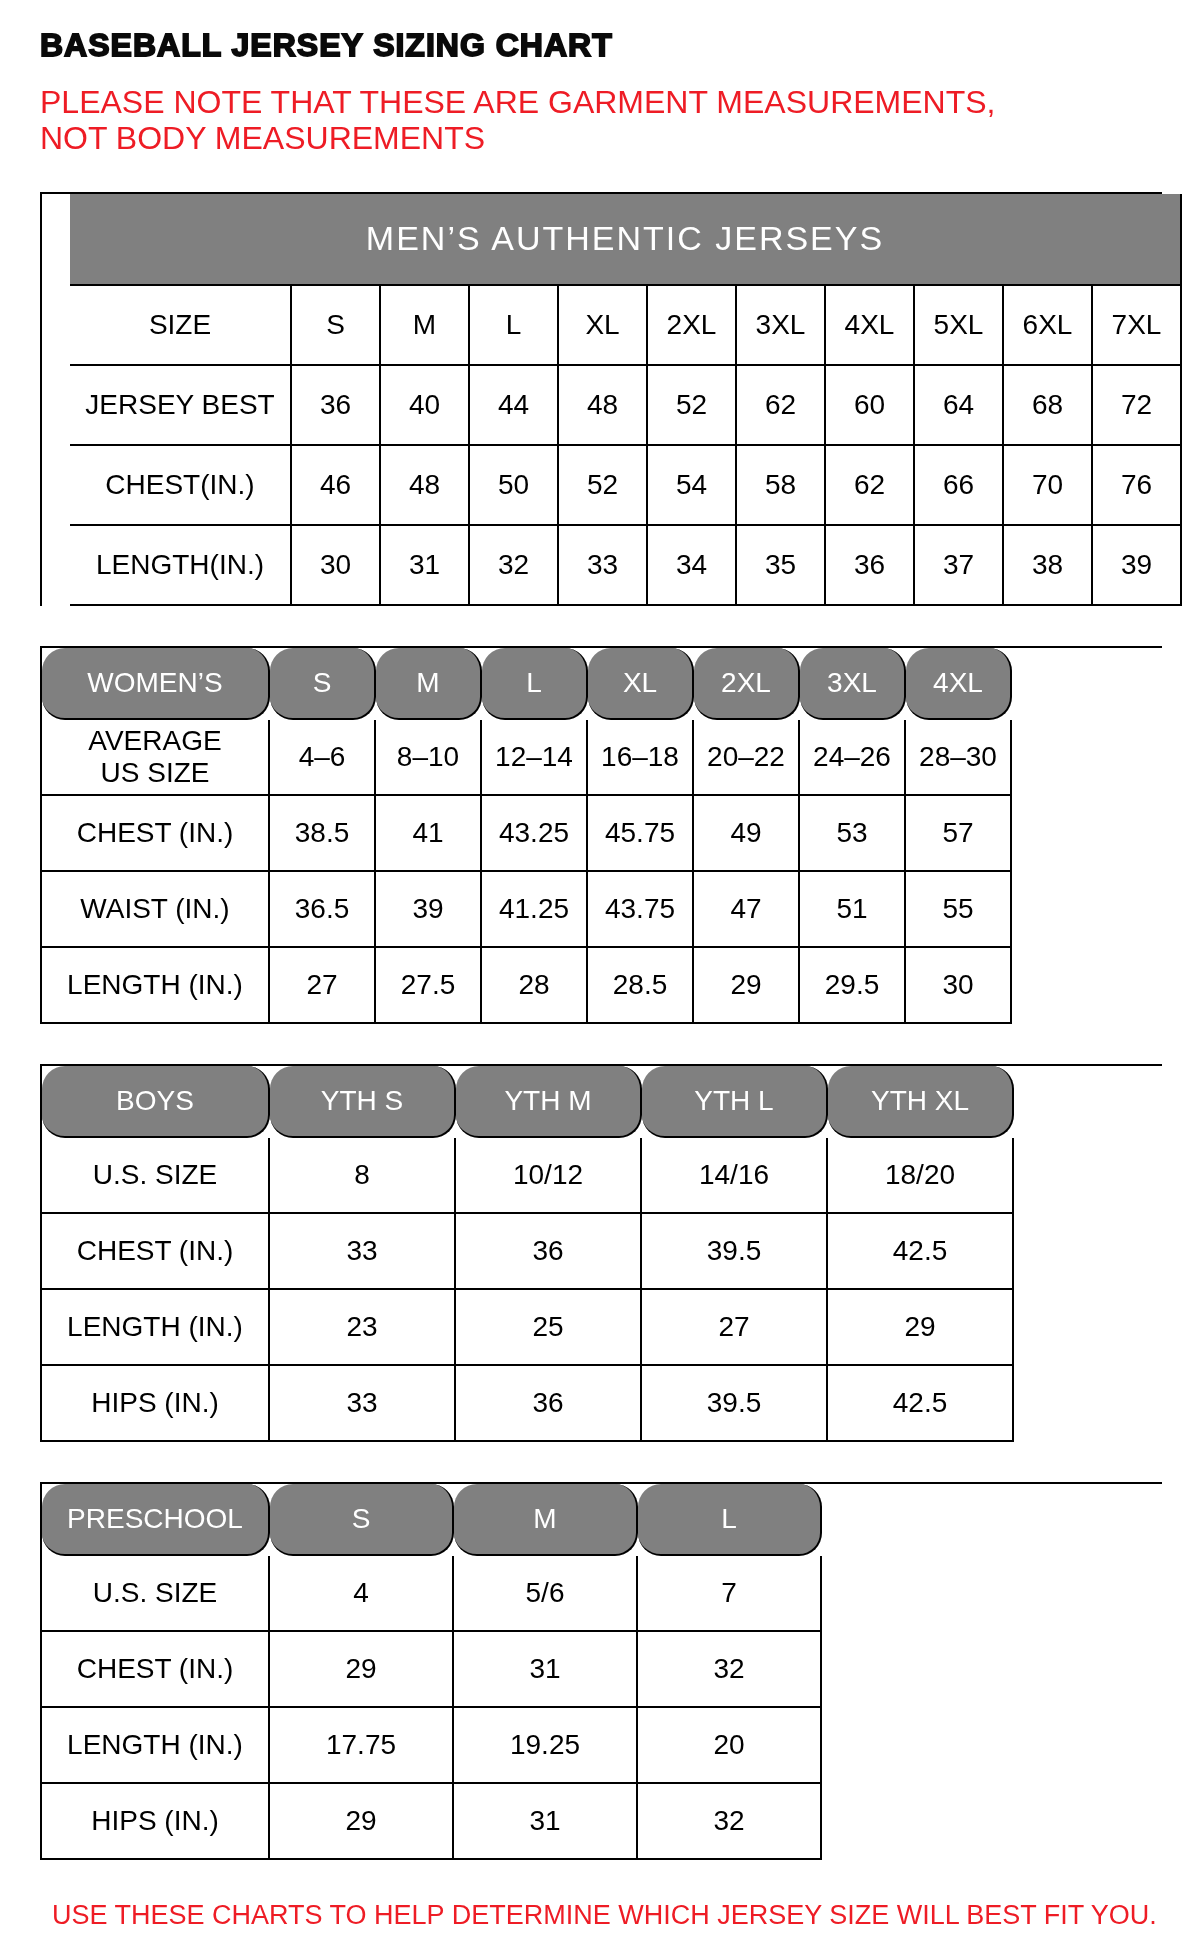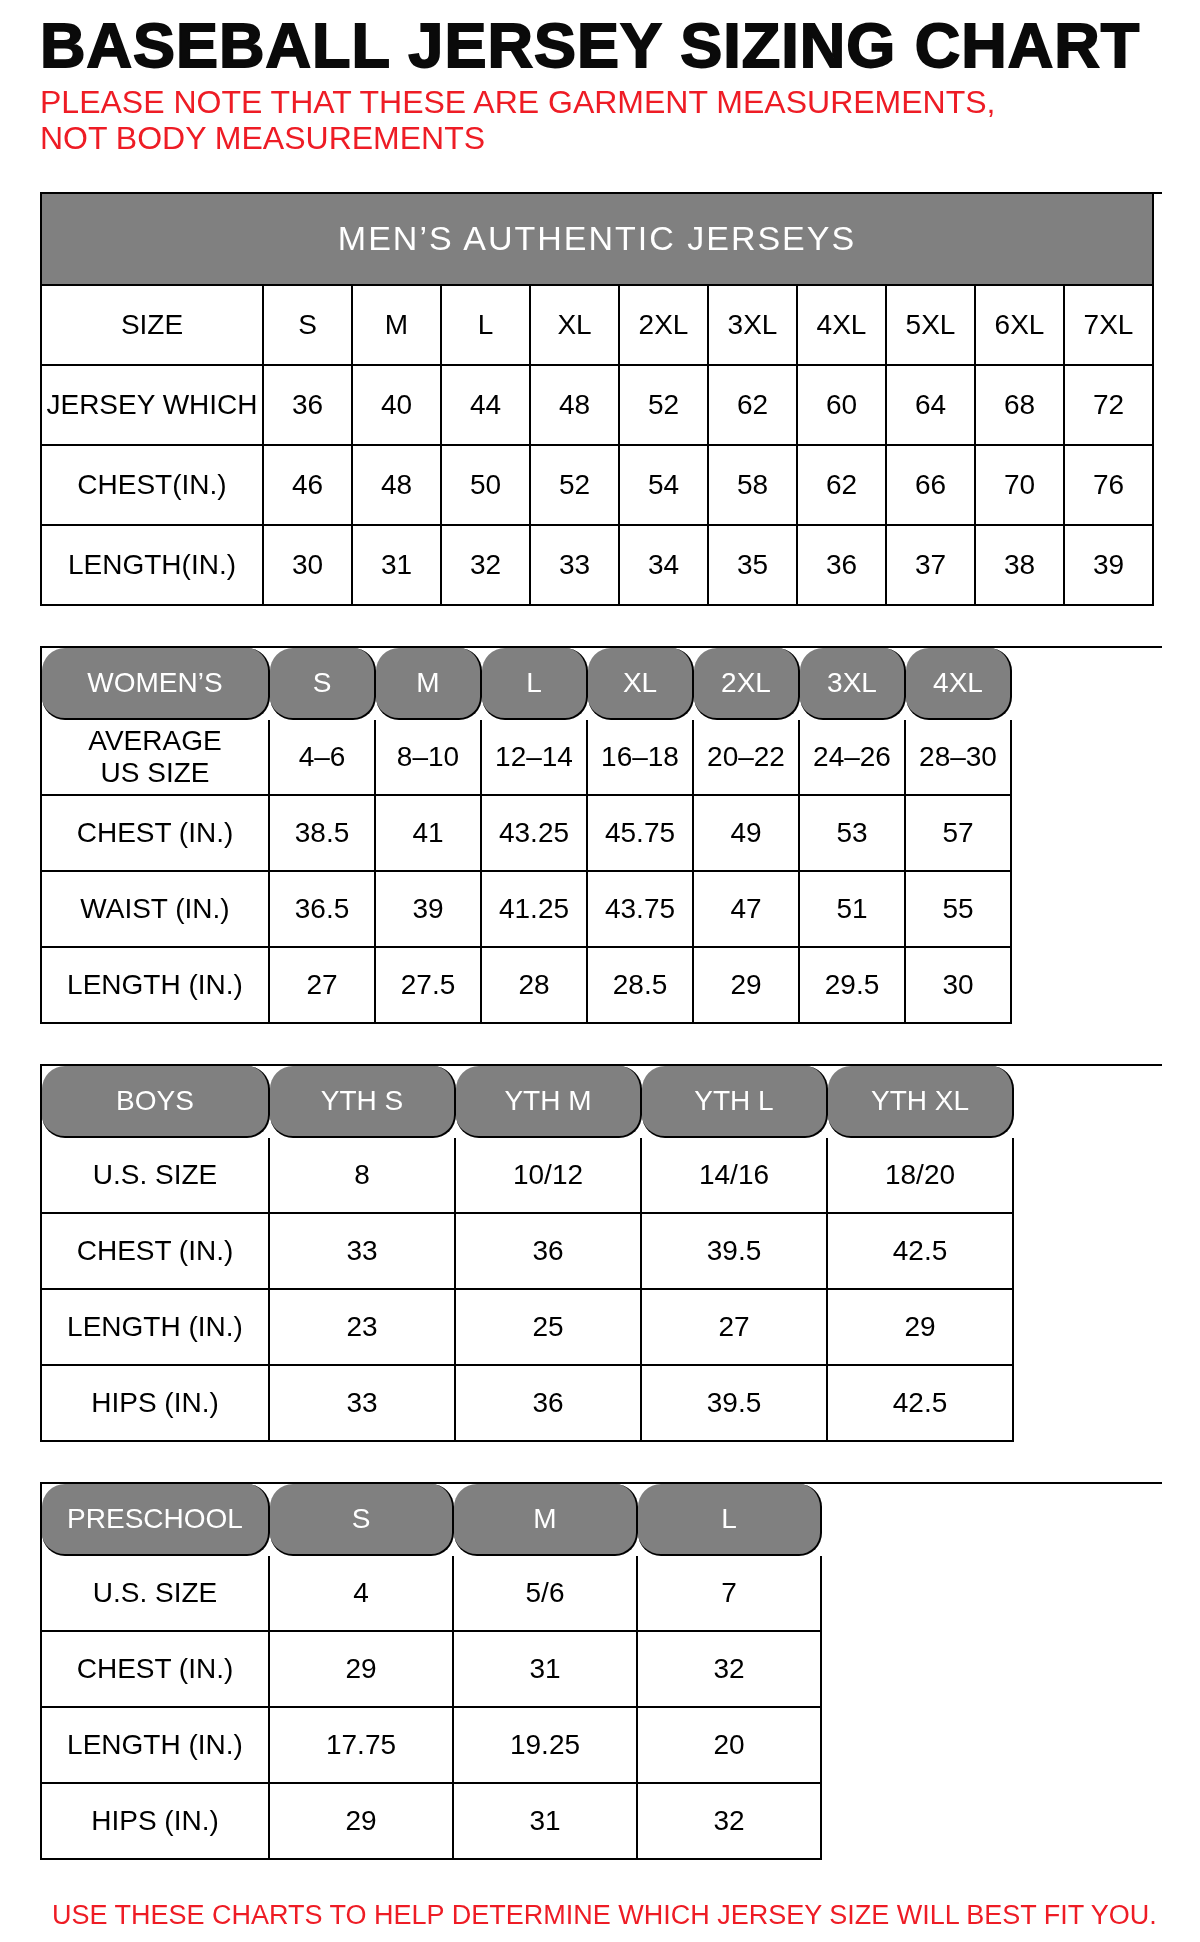--- a/index.html
+++ b/index.html
@@ -7,21 +7,21 @@
     width: 1200px;
     height: 1942px;
     background: #ffffff;
     font-family: "Liberation Sans", sans-serif;
     overflow: hidden;
   }
   .page { padding: 16px 38px 0 40px; }
 
   .title {
     margin: 0 0 10px 0;
-    font-size: 63px;
+    font-size: 32px;
     line-height: 58px;
     font-weight: 900;
     color: #0a0a0a;
     letter-spacing: 1px;
     -webkit-text-stroke: 1.8px #0a0a0a;
     white-space: nowrap;
   }
 
   .note {
     margin: 0 0 36px 0;
@@ -62,21 +62,21 @@
     font-size: 34px;
     letter-spacing: 2px;
   }
 
   .head {
     background: #808080;
     color: #ffffff;
     border-radius: 23px;
   }
 
-  .mens      { grid-template-columns: 222px repeat(10, 89px); grid-template-rows: 92px; grid-auto-rows: 80px; }
+  .mens      { grid-template-columns: 222px repeat(10, 89px); grid-template-rows: 92px; grid-auto-rows: 80px; padding-left: 28px; }
   .womens    { grid-template-columns: 228px repeat(7, 106px); grid-template-rows: 72px; grid-auto-rows: 76px; }
   .boys      { grid-template-columns: 228px repeat(4, 186px); grid-template-rows: 72px; grid-auto-rows: 76px; }
   .preschool { grid-template-columns: 228px repeat(3, 184px); grid-template-rows: 72px; grid-auto-rows: 76px; }
 
   .footer {
     margin: 14px 0 0 12px;
     font-size: 27px;
     color: #ee1c25;
     white-space: nowrap;
   }
@@ -94,21 +94,21 @@
         <div class="cell">S</div>
         <div class="cell">M</div>
         <div class="cell">L</div>
         <div class="cell">XL</div>
         <div class="cell">2XL</div>
         <div class="cell">3XL</div>
         <div class="cell">4XL</div>
         <div class="cell">5XL</div>
         <div class="cell">6XL</div>
         <div class="cell">7XL</div>
-        <div class="cell label">JERSEY WHICH</div>
+        <div class="cell label">JERSEY BEST</div>
         <div class="cell">36</div>
         <div class="cell">40</div>
         <div class="cell">44</div>
         <div class="cell">48</div>
         <div class="cell">52</div>
         <div class="cell">62</div>
         <div class="cell">60</div>
         <div class="cell">64</div>
         <div class="cell">68</div>
         <div class="cell">72</div>

